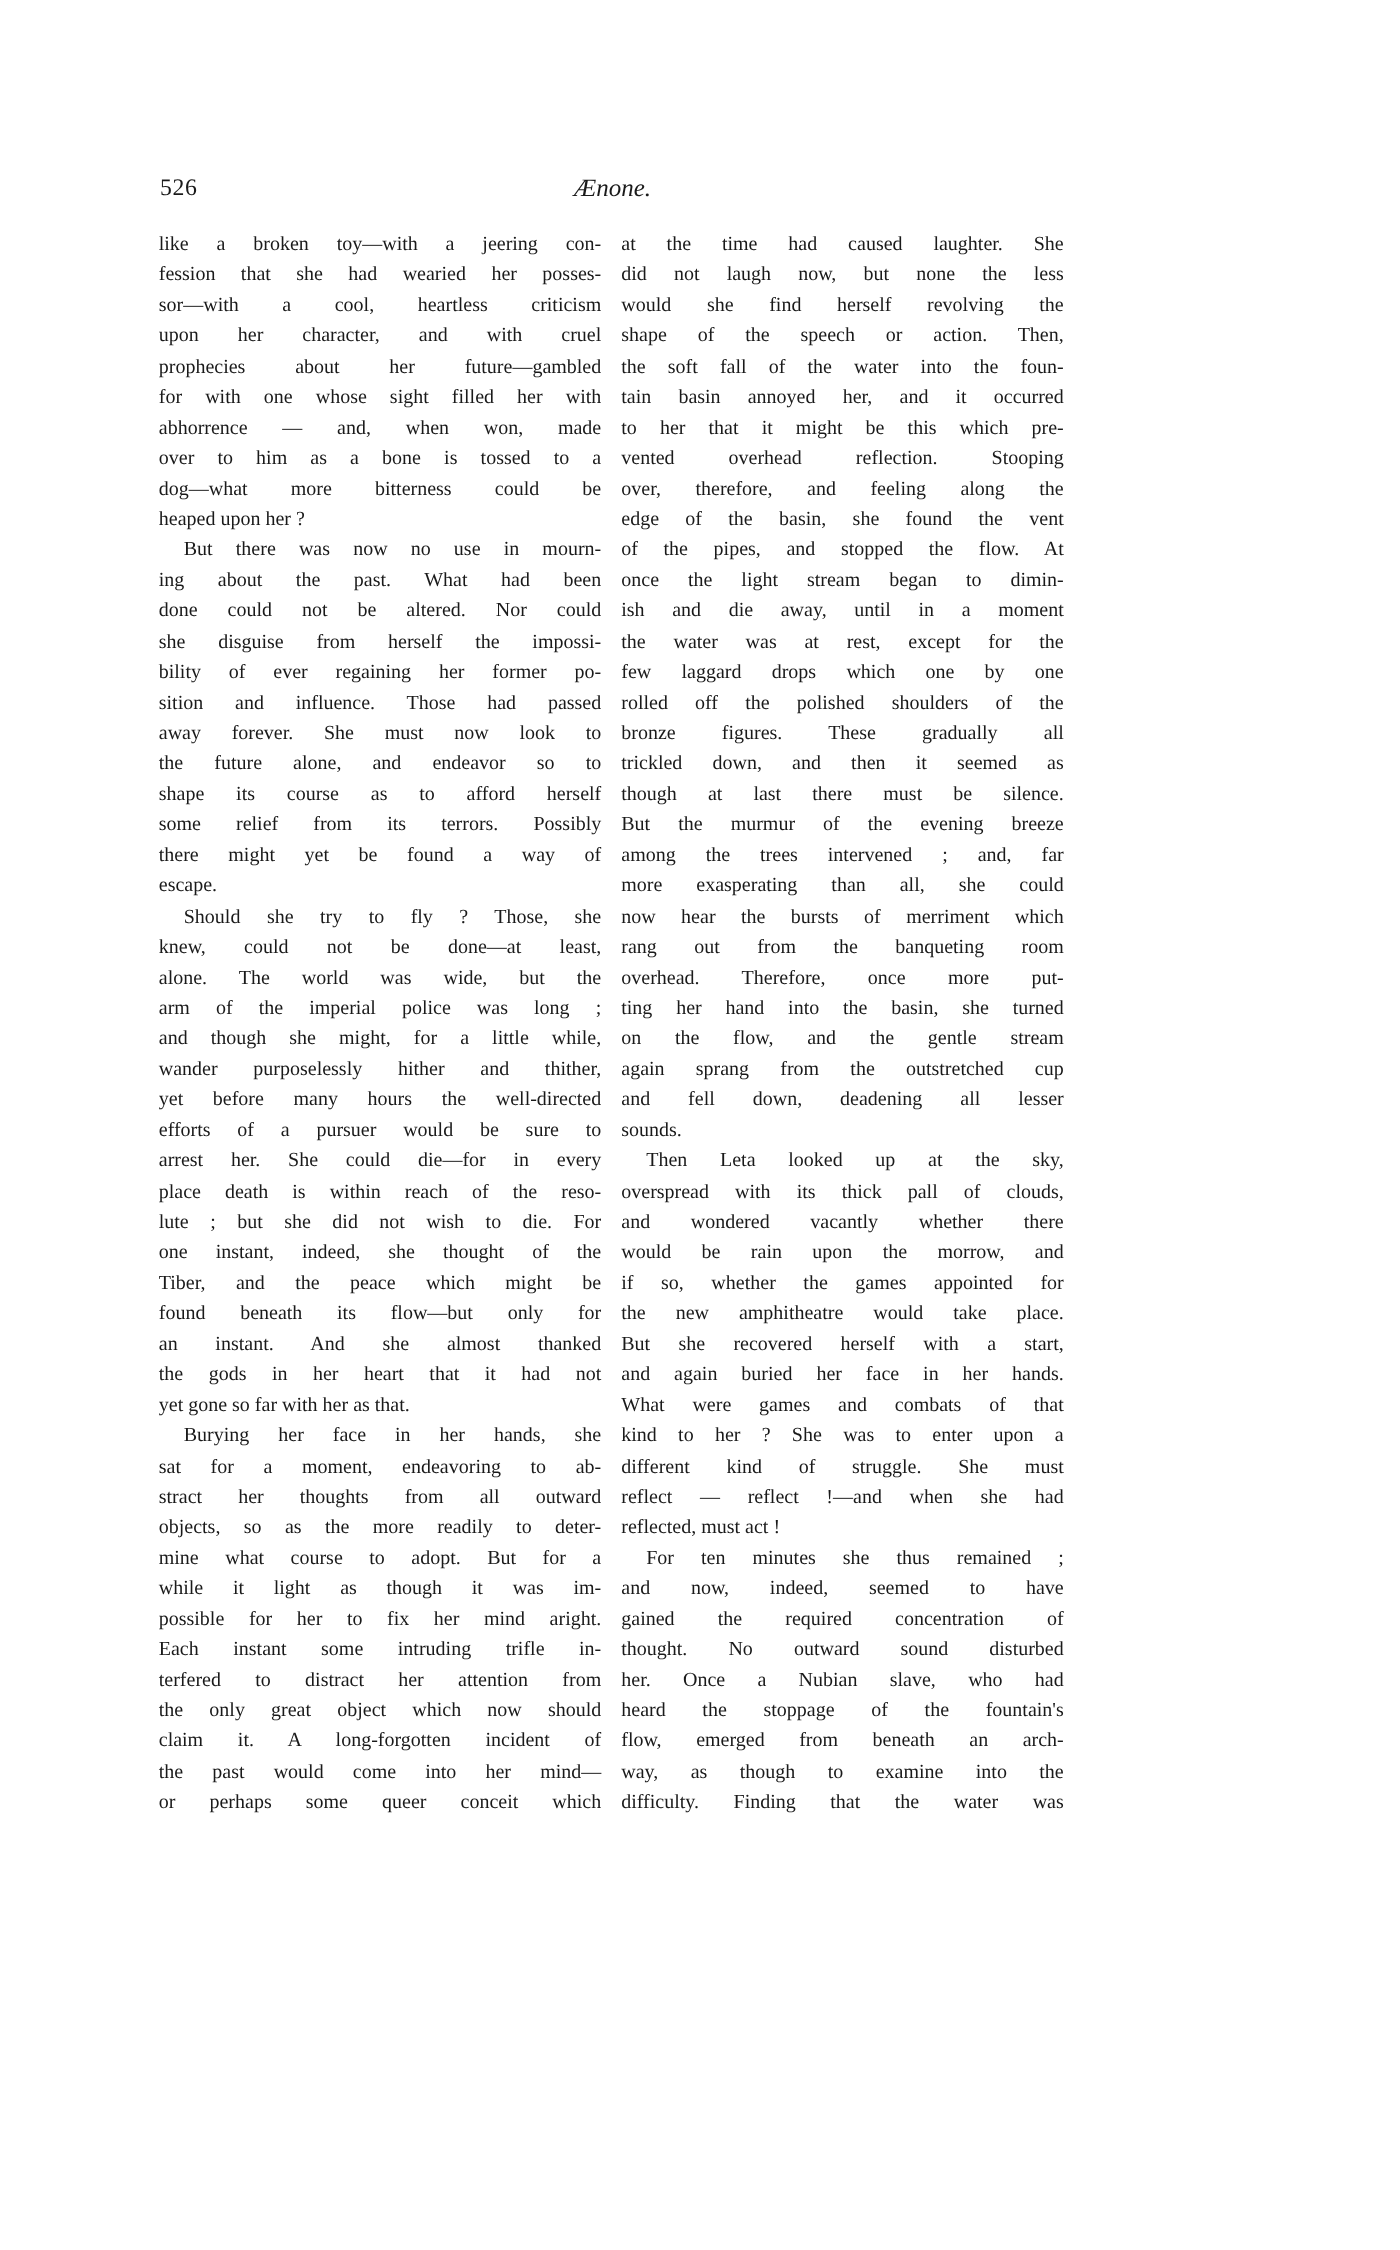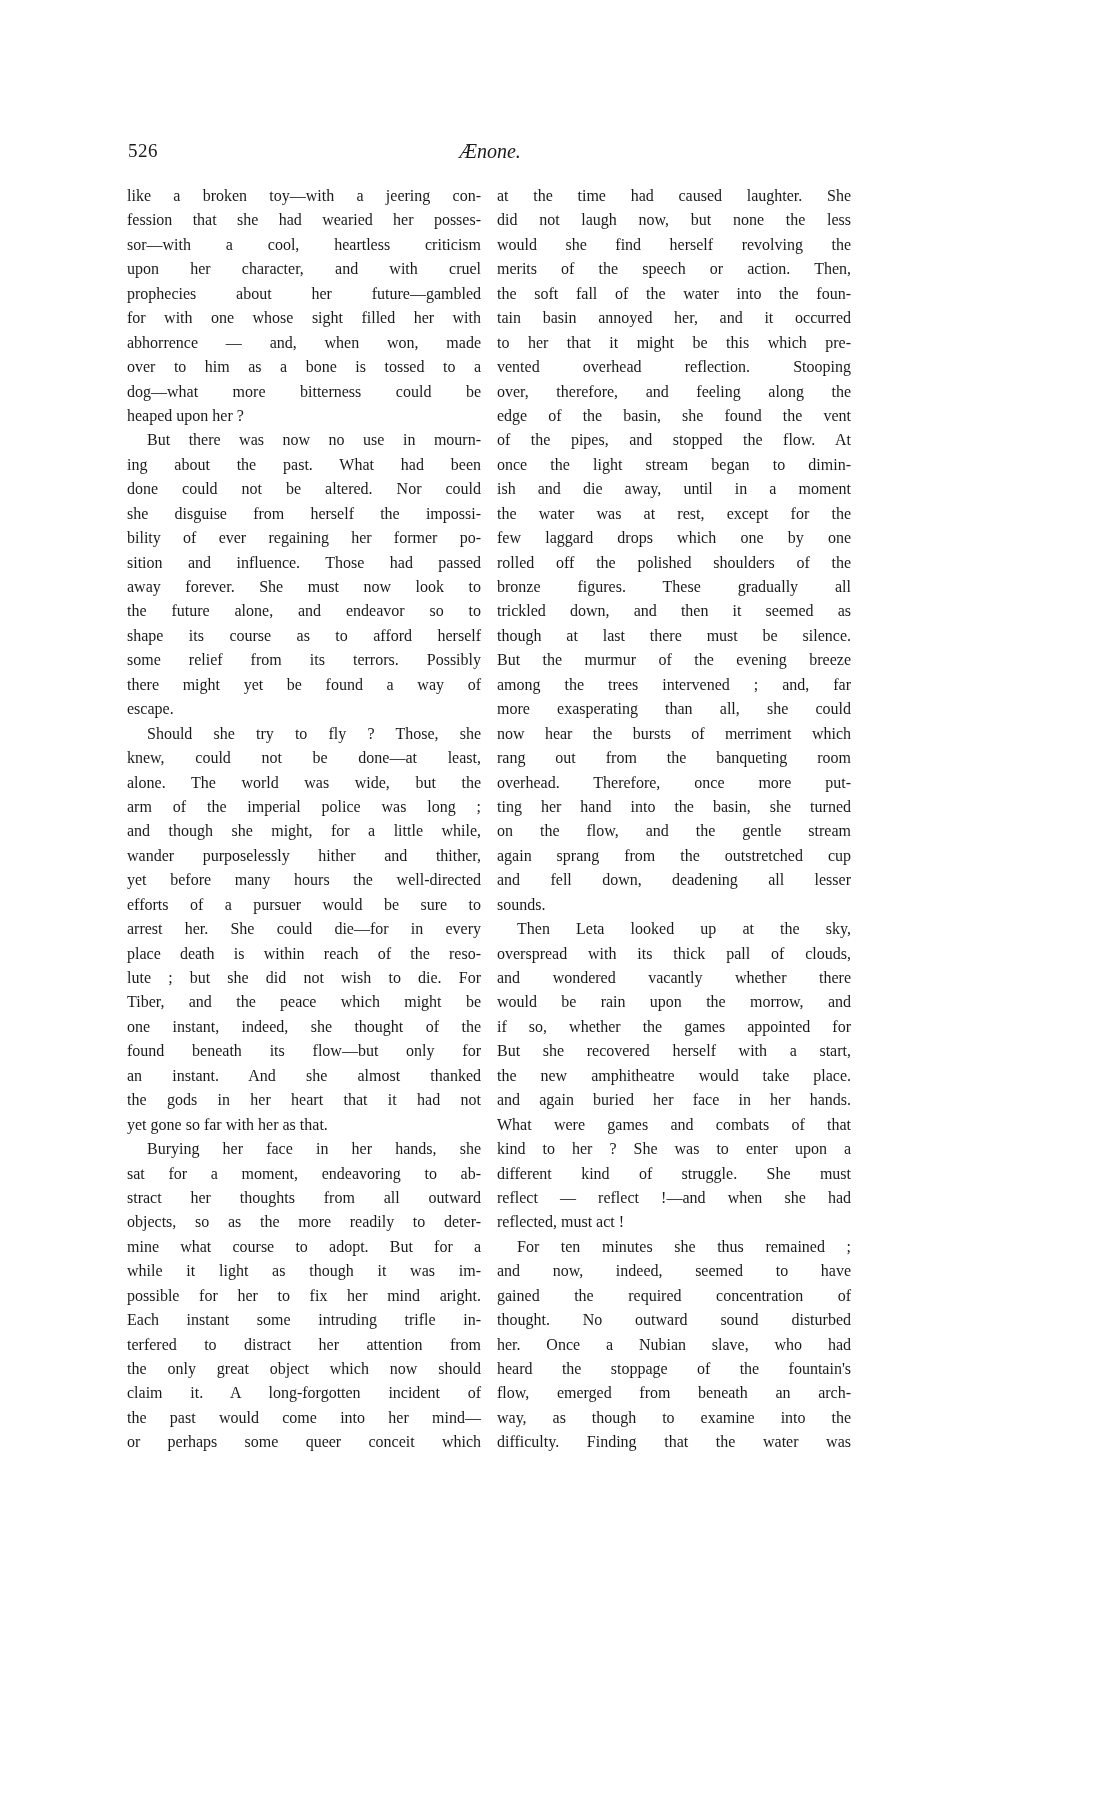--- a/index.html
+++ b/index.html
@@ -105,22 +105,22 @@
       <span class="line">knew, could not be done—at least,</span>
       <span class="line">alone. The world was wide, but the</span>
       <span class="line">arm of the imperial police was long ;</span>
       <span class="line">and though she might, for a little while,</span>
       <span class="line">wander purposelessly hither and thither,</span>
       <span class="line">yet before many hours the well-directed</span>
       <span class="line">efforts of a pursuer would be sure to</span>
       <span class="line">arrest her. She could die—for in every</span>
       <span class="line">place death is within reach of the reso-</span>
       <span class="line">lute ; but she did not wish to die. For</span>
+      <span class="line">one instant, indeed, she thought of the</span>
       <span class="line">Tiber, and the peace which might be</span>
-      <span class="line">one instant, indeed, she thought of the</span>
       <span class="line">found beneath its flow—but only for</span>
       <span class="line">an instant. And she almost thanked</span>
       <span class="line">the gods in her heart that it had not</span>
       <span class="line last">yet gone so far with her as that.</span>
       <span class="line indent">Burying her face in her hands, she</span>
       <span class="line">sat for a moment, endeavoring to ab-</span>
       <span class="line">stract her thoughts from all outward</span>
       <span class="line">objects, so as the more readily to deter-</span>
       <span class="line">mine what course to adopt. But for a</span>
       <span class="line">while it light as though it was im-</span>
@@ -129,21 +129,21 @@
       <span class="line">terfered to distract her attention from</span>
       <span class="line">the only great object which now should</span>
       <span class="line">claim it. A long-forgotten incident of</span>
       <span class="line">the past would come into her mind—</span>
       <span class="line">or perhaps some queer conceit which</span>
     </div>
   <div class="column col-right">
       <span class="line">at the time had caused laughter. She</span>
       <span class="line">did not laugh now, but none the less</span>
       <span class="line">would she find herself revolving the</span>
-      <span class="line">merits of the speech or action. Then,</span>
+      <span class="line">shape of the speech or action. Then,</span>
       <span class="line">the soft fall of the water into the foun-</span>
       <span class="line">tain basin annoyed her, and it occurred</span>
       <span class="line">to her that it might be this which pre-</span>
       <span class="line">vented overhead reflection. Stooping</span>
       <span class="line">over, therefore, and feeling along the</span>
       <span class="line">edge of the basin, she found the vent</span>
       <span class="line">of the pipes, and stopped the flow. At</span>
       <span class="line">once the light stream began to dimin-</span>
       <span class="line">ish and die away, until in a moment</span>
       <span class="line">the water was at rest, except for the</span>
@@ -161,22 +161,22 @@
       <span class="line">ting her hand into the basin, she turned</span>
       <span class="line">on the flow, and the gentle stream</span>
       <span class="line">again sprang from the outstretched cup</span>
       <span class="line">and fell down, deadening all lesser</span>
       <span class="line last">sounds.</span>
       <span class="line indent">Then Leta looked up at the sky,</span>
       <span class="line">overspread with its thick pall of clouds,</span>
       <span class="line">and wondered vacantly whether there</span>
       <span class="line">would be rain upon the morrow, and</span>
       <span class="line">if so, whether the games appointed for</span>
+      <span class="line">the new amphitheatre would take place.</span>
       <span class="line">But she recovered herself with a start,</span>
-      <span class="line">the new amphitheatre would take place.</span>
       <span class="line">and again buried her face in her hands.</span>
       <span class="line">What were games and combats of that</span>
       <span class="line">kind to her ? She was to enter upon a</span>
       <span class="line">different kind of struggle. She must</span>
       <span class="line">reflect — reflect !—and when she had</span>
       <span class="line last">reflected, must act !</span>
       <span class="line indent">For ten minutes she thus remained ;</span>
       <span class="line">and now, indeed, seemed to have</span>
       <span class="line">gained the required concentration of</span>
       <span class="line">thought. No outward sound disturbed</span>

